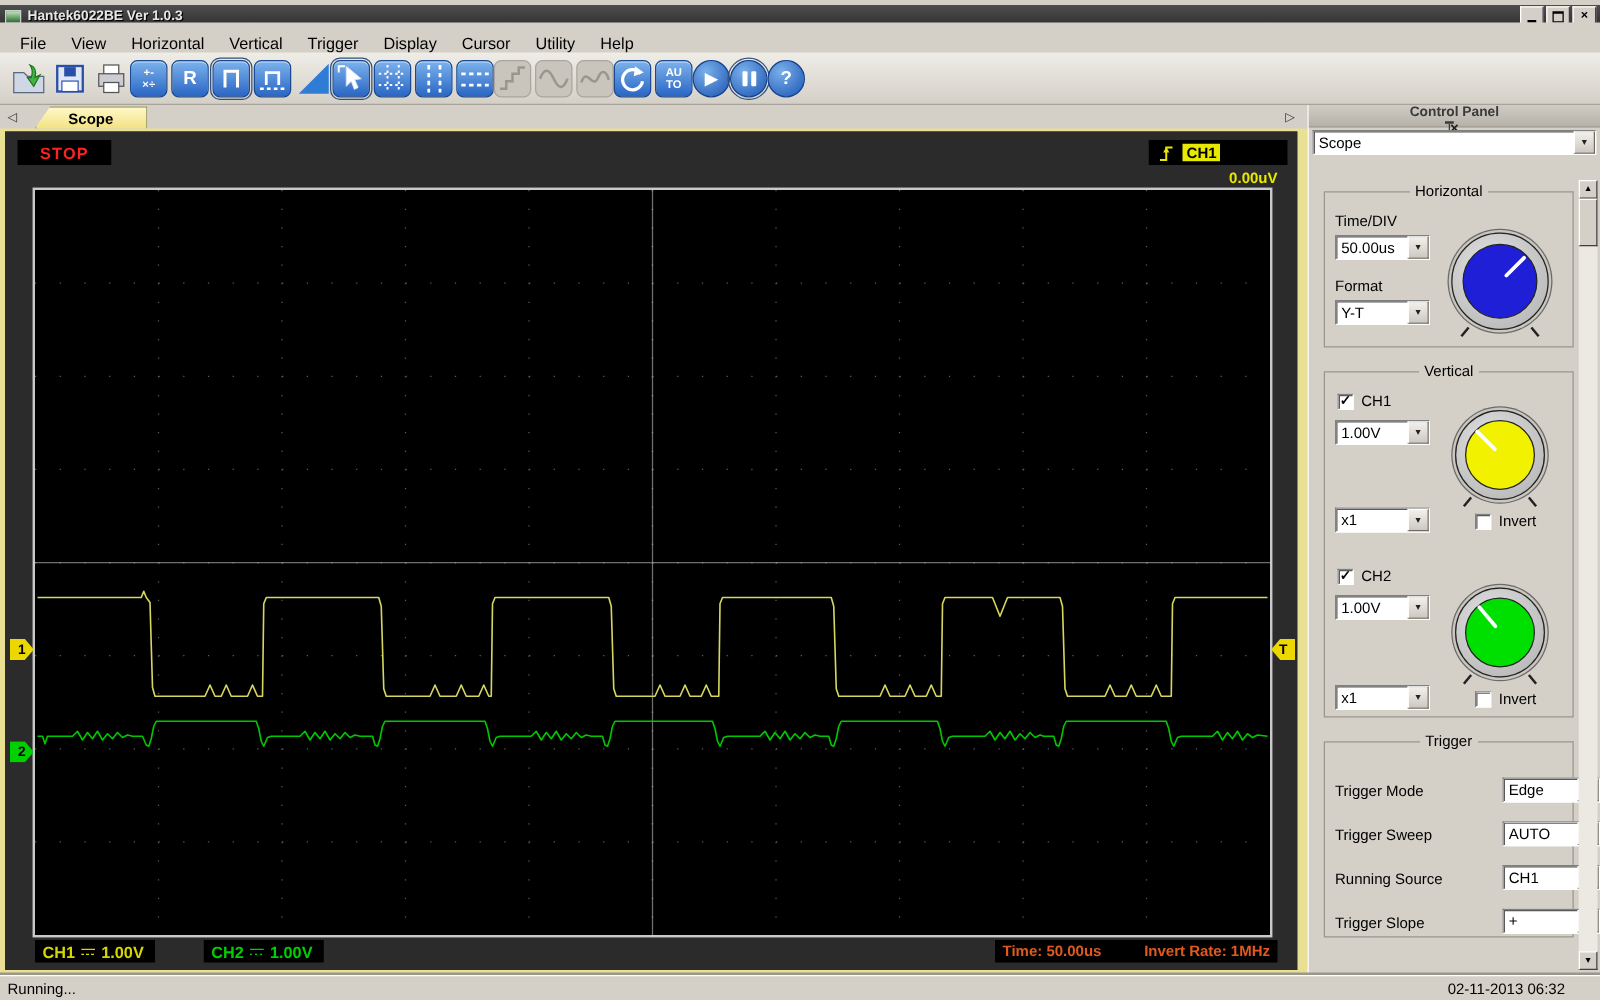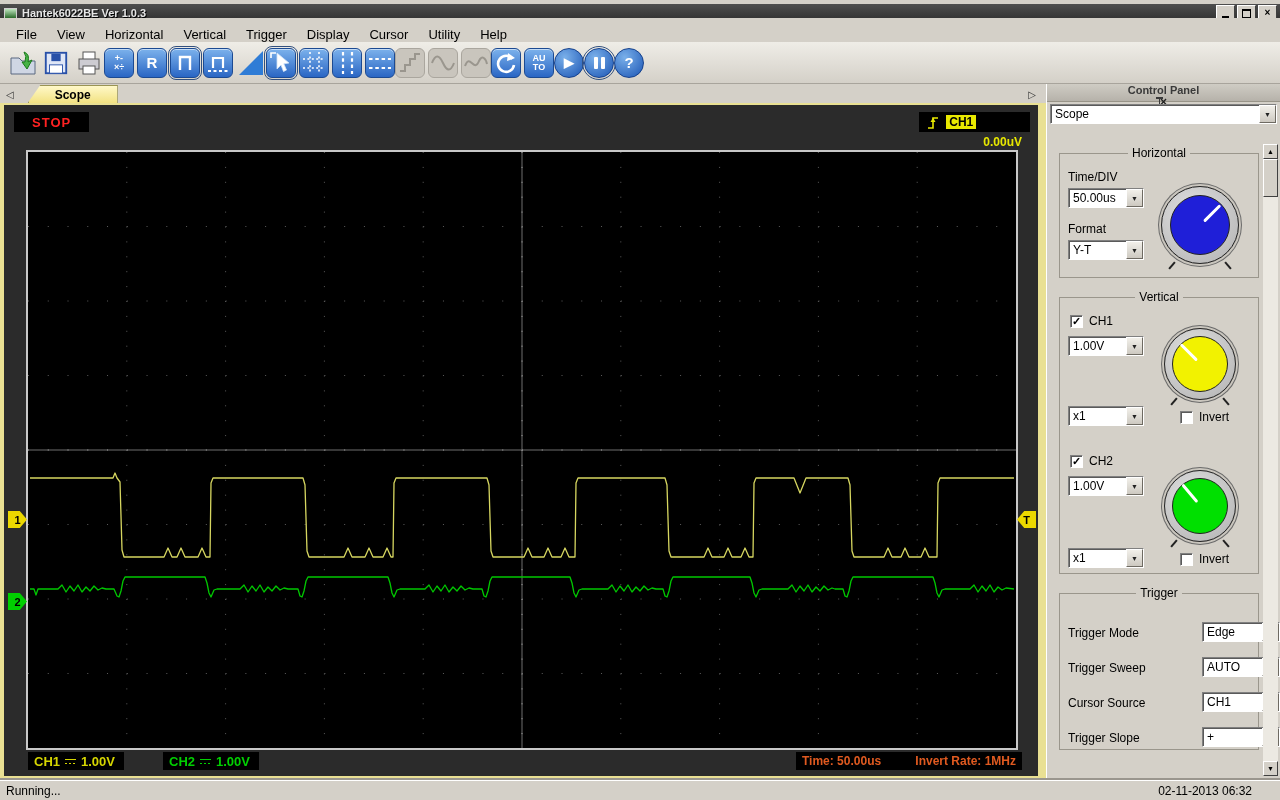--- a/index.html
+++ b/index.html
@@ -454,21 +454,21 @@
         <span class="val">Edge</span>
         <span class="dd">▼</span>
       </div>
 
       <span class="trig-row-label" style="top:61px;">Trigger Sweep</span>
       <div class="combo trig-row-combo" style="top:57px;">
         <span class="val">AUTO</span>
         <span class="dd">▼</span>
       </div>
 
-      <span class="trig-row-label" style="top:96px;">Cursor Source</span>
+      <span class="trig-row-label" style="top:96px;">Running Source</span>
       <div class="combo trig-row-combo" style="top:92px;">
         <span class="val">CH1</span>
         <span class="dd">▼</span>
       </div>
 
       <span class="trig-row-label" style="top:131px;">Trigger Slope</span>
       <div class="combo trig-row-combo" style="top:127px;">
         <span class="val">+</span>
         <span class="dd">▼</span>
       </div>

